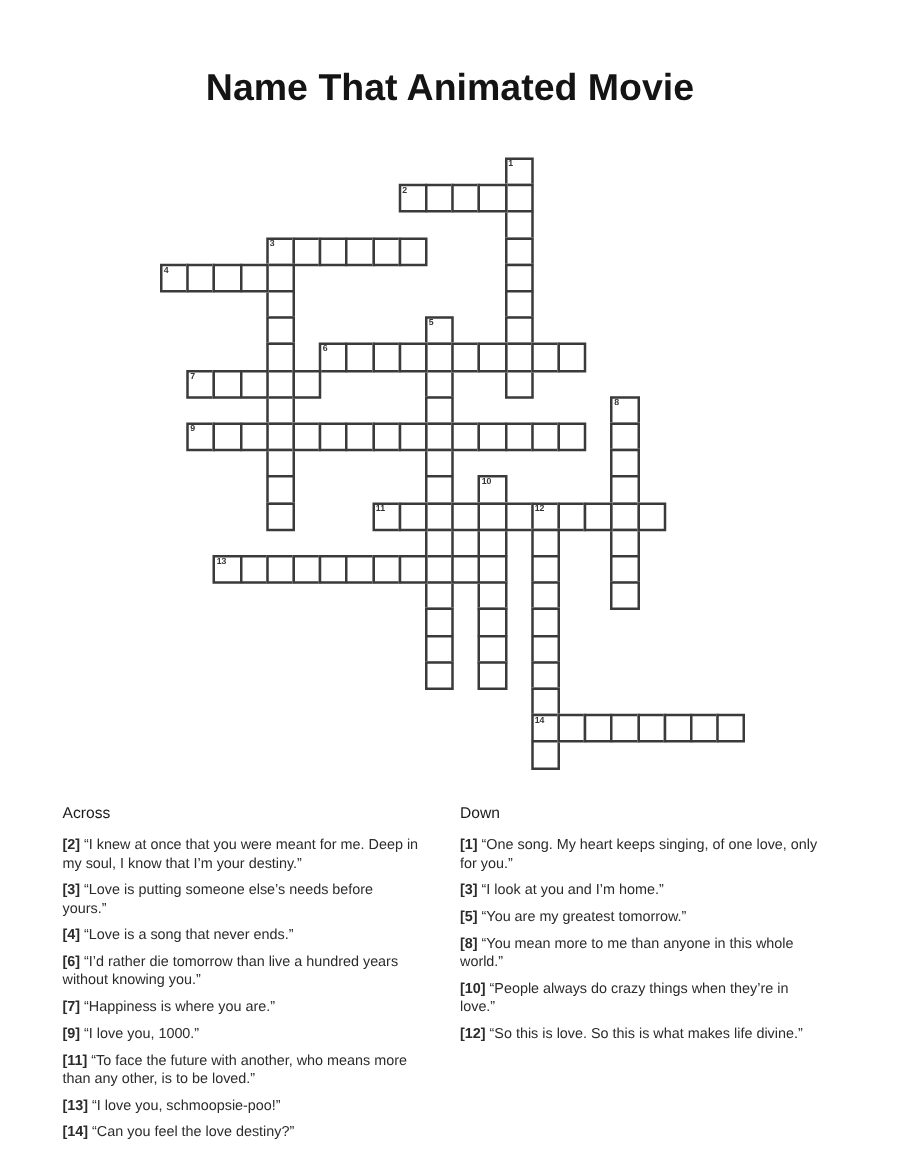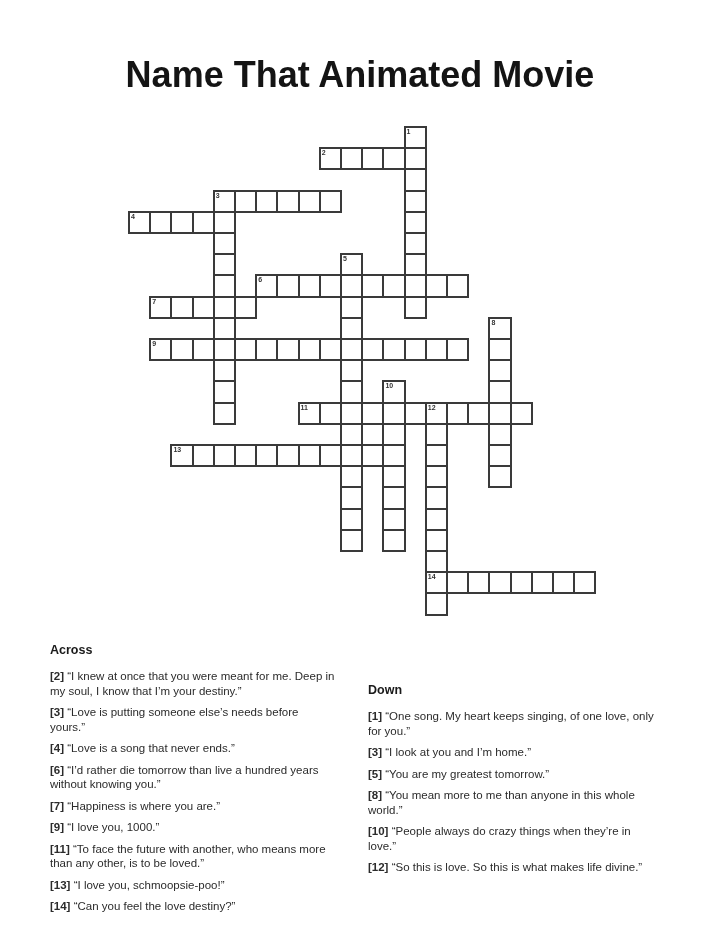--- a/index.html
+++ b/index.html
@@ -10,21 +10,21 @@
     background: #ffffff;
     font-family: "Liberation Sans", sans-serif;
     overflow: hidden;
   }
   .title {
     position: absolute;
     top: 54px;
     left: 0;
     width: 100%;
     text-align: center;
-    font-size: 36px;
+    font-size: 30px;
     font-weight: bold;
     color: #141414;
     margin: 0;
   }
   .grid-layer {
     position: absolute;
     top: 0; left: 0;
     width: 100%; height: 100%;
   }
   .cell {
@@ -40,24 +40,24 @@
     line-height: 8px;
     font-weight: bold;
     color: #333333;
   }
   .clues-col {
     position: absolute;
     top: 643px;
     width: 316px;
   }
   .clues-col.across { left: 50px; }
-  .clues-col.down   { left: 368px; margin-top: 40px; }
+  .clues-col.down   { left: 368px; }
   .clues-header {
     font-size: 12.5px;
-    font-weight: bold;
+    font-weight: normal;
     color: #1a1a1a;
     margin: 0 0 12px 0;
   }
   .clue {
     font-size: 11.5px;
     line-height: 14.5px;
     color: #2b2b2b;
     margin: 0 0 7px 0;
   }
   .clue .num { font-weight: bold; }

